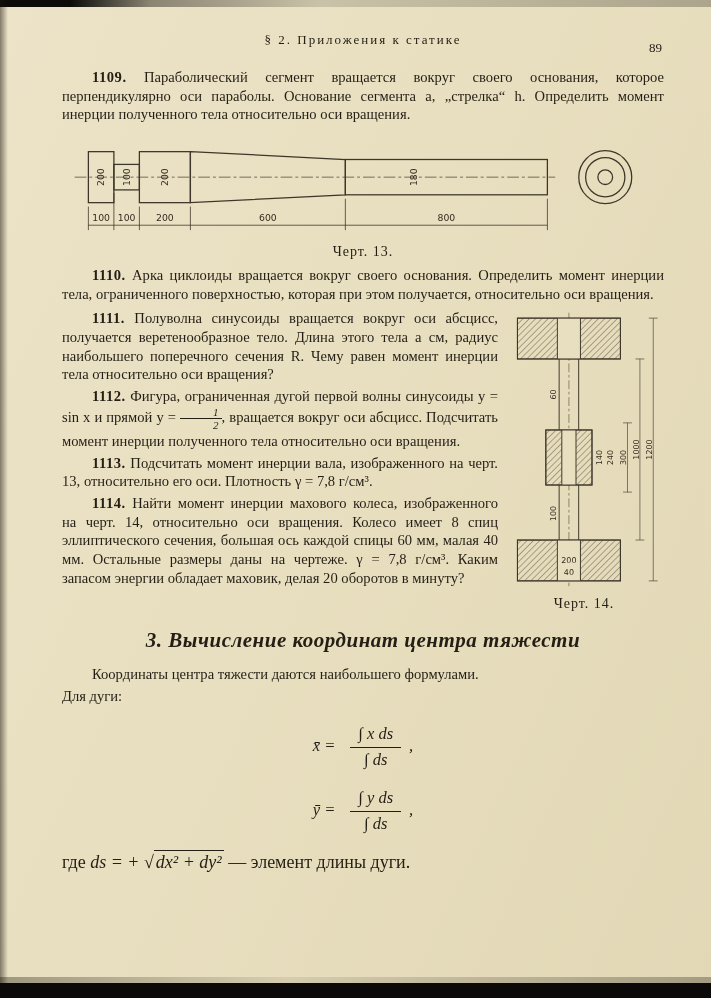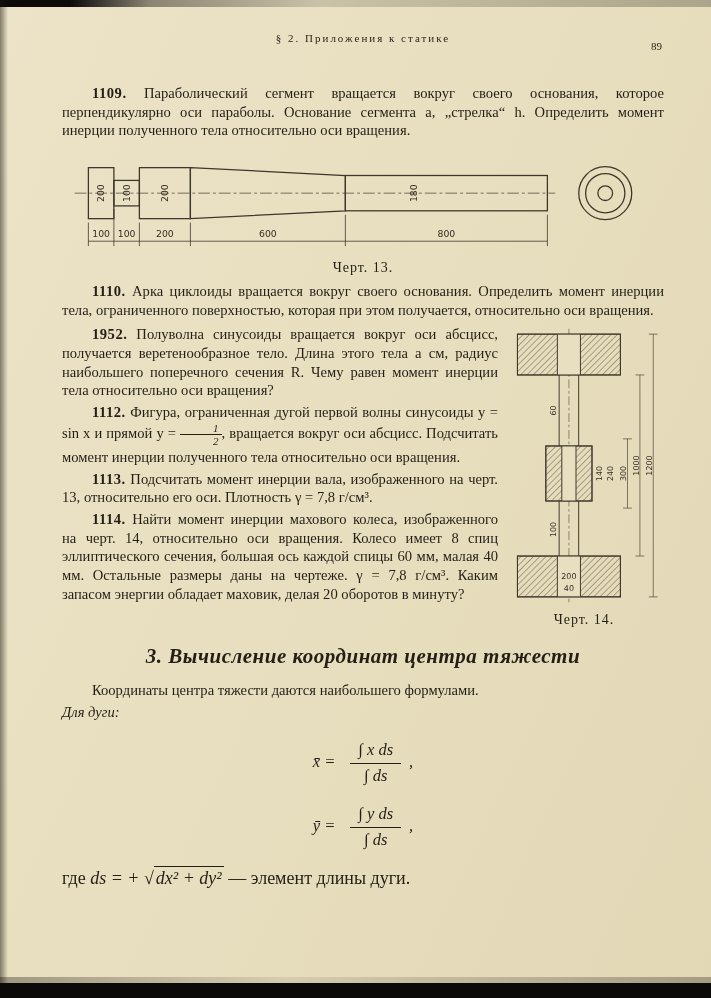--- a/index.html
+++ b/index.html
@@ -7,21 +7,21 @@
     background:linear-gradient(115deg,#ece3c8 0%,#e8dfc0 45%,#e2d8b6 100%);
     font-family:"Liberation Serif","DejaVu Serif",serif;color:#241e15;}
   .edge-top{position:absolute;top:0;left:0;width:100%;height:7px;
     background:linear-gradient(to right,#0c0b09 0,#0c0b09 70px,rgba(20,17,12,.45) 150px,rgba(20,17,12,.15) 320px,rgba(20,17,12,.28) 100%);}
   .edge-left{position:absolute;top:0;left:0;width:8px;height:100%;
     background:linear-gradient(to right,rgba(25,20,12,.5),rgba(25,20,12,0));}
   .edge-bottom{position:absolute;bottom:0;left:0;width:100%;height:15px;background:#0b0a08;}
   .edge-bottom2{position:absolute;bottom:15px;left:0;width:100%;height:6px;
     background:linear-gradient(to right,rgba(20,16,10,.35),rgba(20,16,10,.08) 40%,rgba(20,16,10,.3));}
   .content{position:absolute;top:32px;left:62px;width:602px;}
-  .running{position:relative;height:22px;margin-bottom:30px;font-size:11px;}
+  .running{position:relative;height:22px;margin-bottom:14px;font-size:13px;}
   .running .title{position:absolute;left:50%;transform:translateX(-50%);letter-spacing:2px;white-space:nowrap;}
   .running .pnum{position:absolute;right:2px;top:8px;}
   p.para{margin:0 0 3px 0;font-size:14.6px;line-height:1.28;text-align:justify;text-indent:30px;}
   p.para b{letter-spacing:.5px;}
   figure{margin:10px 0 6px;text-align:center;}
   figcaption{font-size:14px;margin-top:4px;letter-spacing:1px;}
   .two-col{display:flex;gap:6px;margin-top:6px;}
   .col-text{width:436px;}
   .col-fig{width:160px;text-align:center;padding-top:2px;}
   .col-fig figcaption{}
@@ -92,21 +92,21 @@
         </g>
       </svg>
       <figcaption>Черт. 13.</figcaption>
     </figure>
 
     <p class="para"><b>1110.</b>
       <span>Арка циклоиды вращается вокруг своего основания. Определить момент инерции тела, ограниченного поверхностью, которая при этом получается, относительно оси вращения.</span></p>
 
     <div class="two-col">
       <div class="col-text">
-        <p class="para"><b>1952.</b>
+        <p class="para"><b>1111.</b>
           <span>Полуволна синусоиды вращается вокруг оси абсцисс, получается веретенообразное тело. Длина этого тела a см, радиус наибольшего поперечного сечения R. Чему равен момент инерции тела относительно оси вращения?</span></p>
 
         <p class="para"><b>1112.</b>
           <span>Фигура, ограниченная дугой первой волны синусоиды y = sin x и прямой y =</span>
           <span class="ifrac"><span class="fn">1</span><span class="fd">2</span></span><span>, вращается вокруг оси абсцисс. Подсчитать момент инерции полученного тела относительно оси вращения.</span></p>
 
         <p class="para"><b>1113.</b>
           <span>Подсчитать момент инерции вала, изображенного на черт. 13, относительно его оси. Плотность γ = 7,8 г/см³.</span></p>
 
         <p class="para"><b>1114.</b>
@@ -165,21 +165,21 @@
             <text x="72" y="297">40</text>
           </g>
         </svg>
         <figcaption>Черт. 14.</figcaption>
       </div>
     </div>
 
     <h3 class="sec3">3. Вычисление координат центра тяжести</h3>
 
     <p class="para">Координаты центра тяжести даются наибольшего формулами.</p>
-    <p class="para" style="text-indent:0;font-style:italic;">Для дуги:</p>
+    <p class="para" style="text-indent:0;">Для дуги:</p>
 
     <div class="formula">
       <span>x̄ =</span>
       <span class="frac">
           <span class="fn">∫ x ds</span>
           <span class="fd">∫ ds</span>
         </span>
       <span>,</span>
     </div>
 

